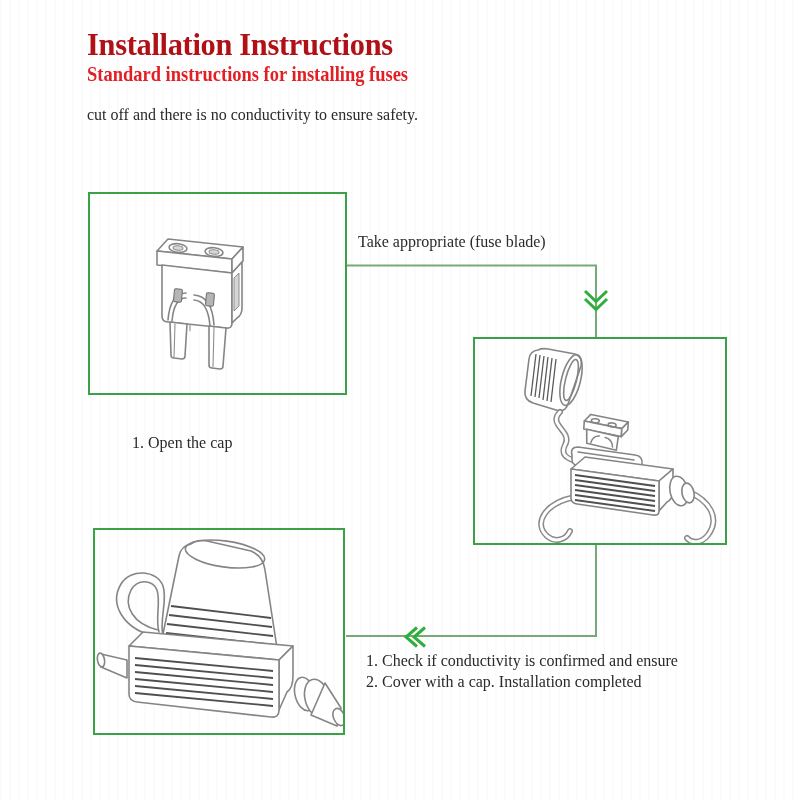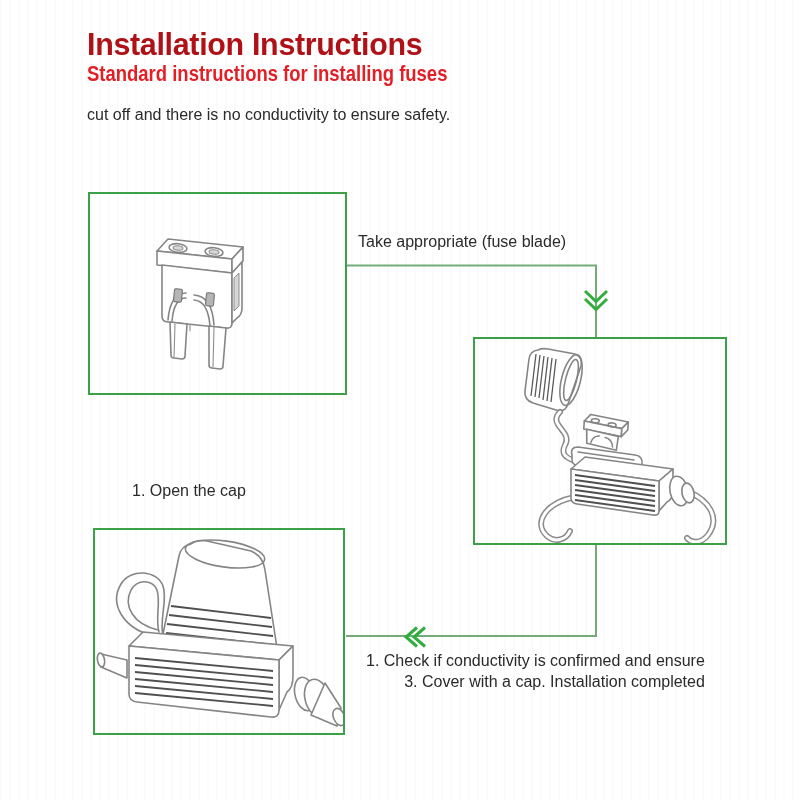--- a/index.html
+++ b/index.html
@@ -1,38 +1,37 @@
 <!DOCTYPE html>
 <html style="--title: #b01117; --subtitle: #e31f26; --body-text: #2a2a2a; --box-border: #3ba147; --connector: #74ab79; --chevron: #2fad3d;"><head>
 <meta charset="utf-8">
 <style>
   html,body{margin:0;padding:0;background:#ffffff;}
   .page{
     position:relative;width:800px;height:800px;overflow:hidden;
     background:#ffffff;
     background-image:repeating-linear-gradient(90deg, rgba(140,140,140,0.035) 0 2px, rgba(255,255,255,0) 2px 9px);
-    font-family:Liberation Sans, sans-serif;
+    font-family:Liberation Serif, serif;
     color:var(--body-text,#2a2a2a);
-    text-align:right;
   }
   .abs{position:absolute;}
   .page-title{
     left:87px;top:27px;font-size:31px;font-weight:bold;line-height:1.15;
     color:var(--title,#b01117);transform:scaleX(0.98);transform-origin:left top;
     white-space:nowrap;letter-spacing:-0.3px;
   }
   .page-subtitle{
     left:87px;top:61px;font-size:22px;font-weight:bold;line-height:1.15;
     color:var(--subtitle,#e31f26);transform:scaleX(0.84);transform-origin:left top;
     white-space:nowrap;
   }
   .intro{left:87px;top:104px;font-size:16px;line-height:21px;white-space:nowrap;}
   .caption{font-size:16px;white-space:nowrap;color:var(--body-text,#2a2a2a);}
   .caption-1{left:358px;top:221px;line-height:21px;margin-top:10px;}
-  .caption-2{left:132px;top:432px;line-height:22px;margin-top:48px;}
+  .caption-2{left:132px;top:432px;line-height:22px;}
   .caption-3{left:366px;top:650px;line-height:21px;}
   .frame{
     border:2px solid var(--box-border,#3ba147);
     background:transparent;box-sizing:border-box;
   }
   .frame-1{left:88px;top:192px;width:259px;height:203px;}
   .frame-2{left:473px;top:337px;width:254px;height:208px;}
   .frame-3{left:93px;top:528px;width:252px;height:207px;}
   .illus{position:absolute;left:0;top:0;}
   svg{display:block;}
@@ -224,16 +223,16 @@
   </div>
 
   <div class="abs caption caption-1">
     <div>Take appropriate (fuse blade)</div>
   </div>
   <div class="abs caption caption-2">
     <div>1. Open the cap</div>
   </div>
   <div class="abs caption caption-3">
     <div>1. Check if conductivity is confirmed and ensure</div>
-    <div>3. Cover with a cap. Installation completed</div>
+    <div>2. Cover with a cap. Installation completed</div>
   </div>
 
 </div>
 
 </body></html>

